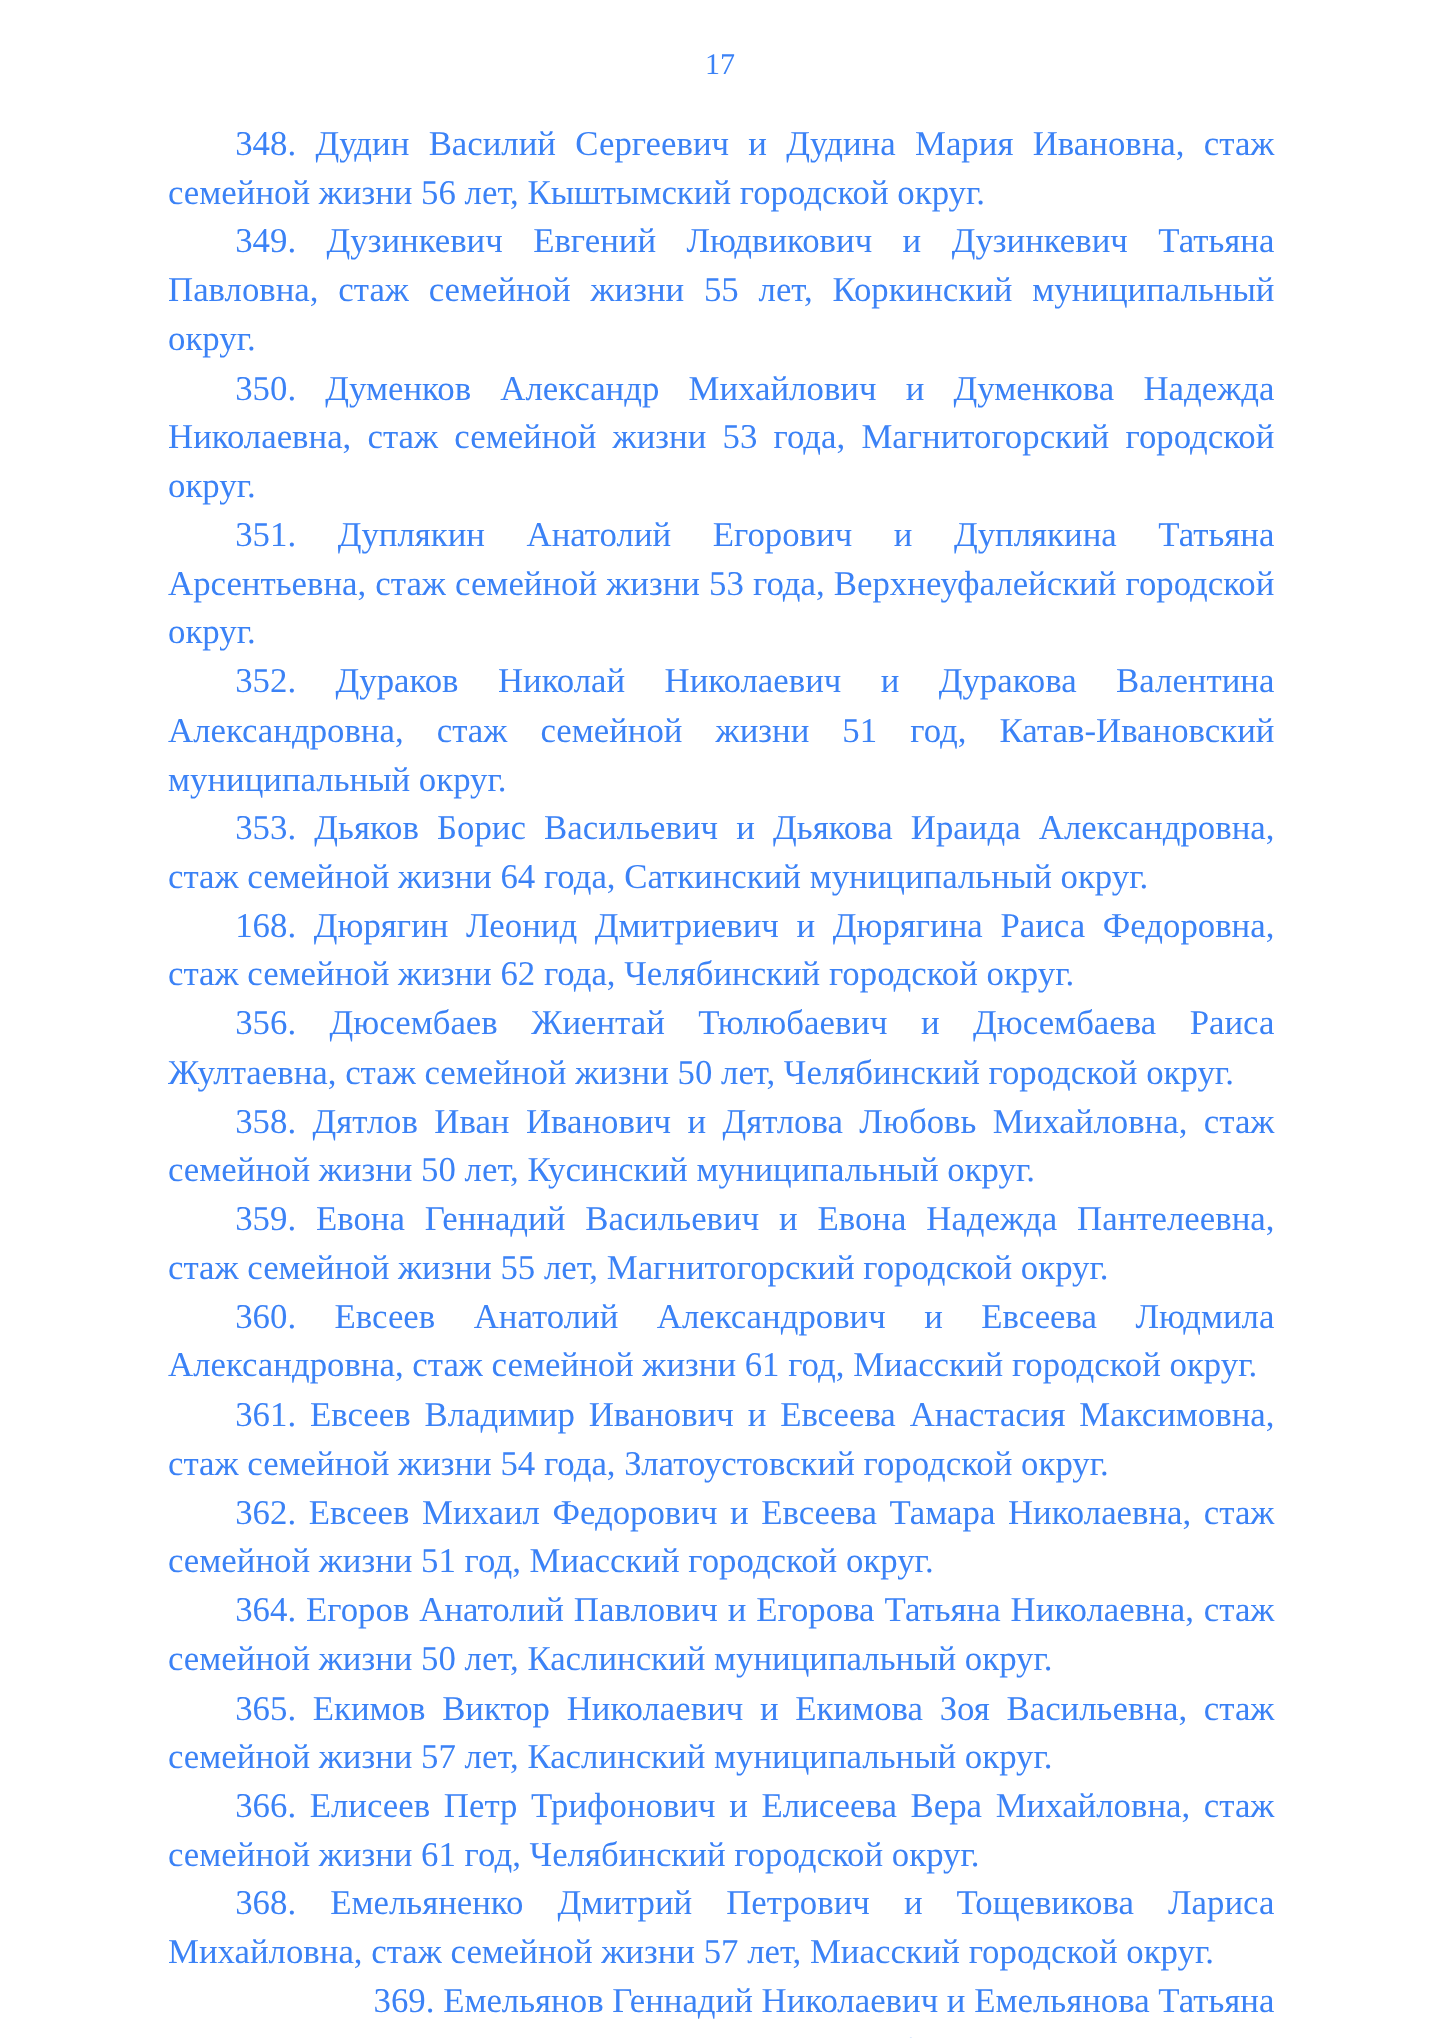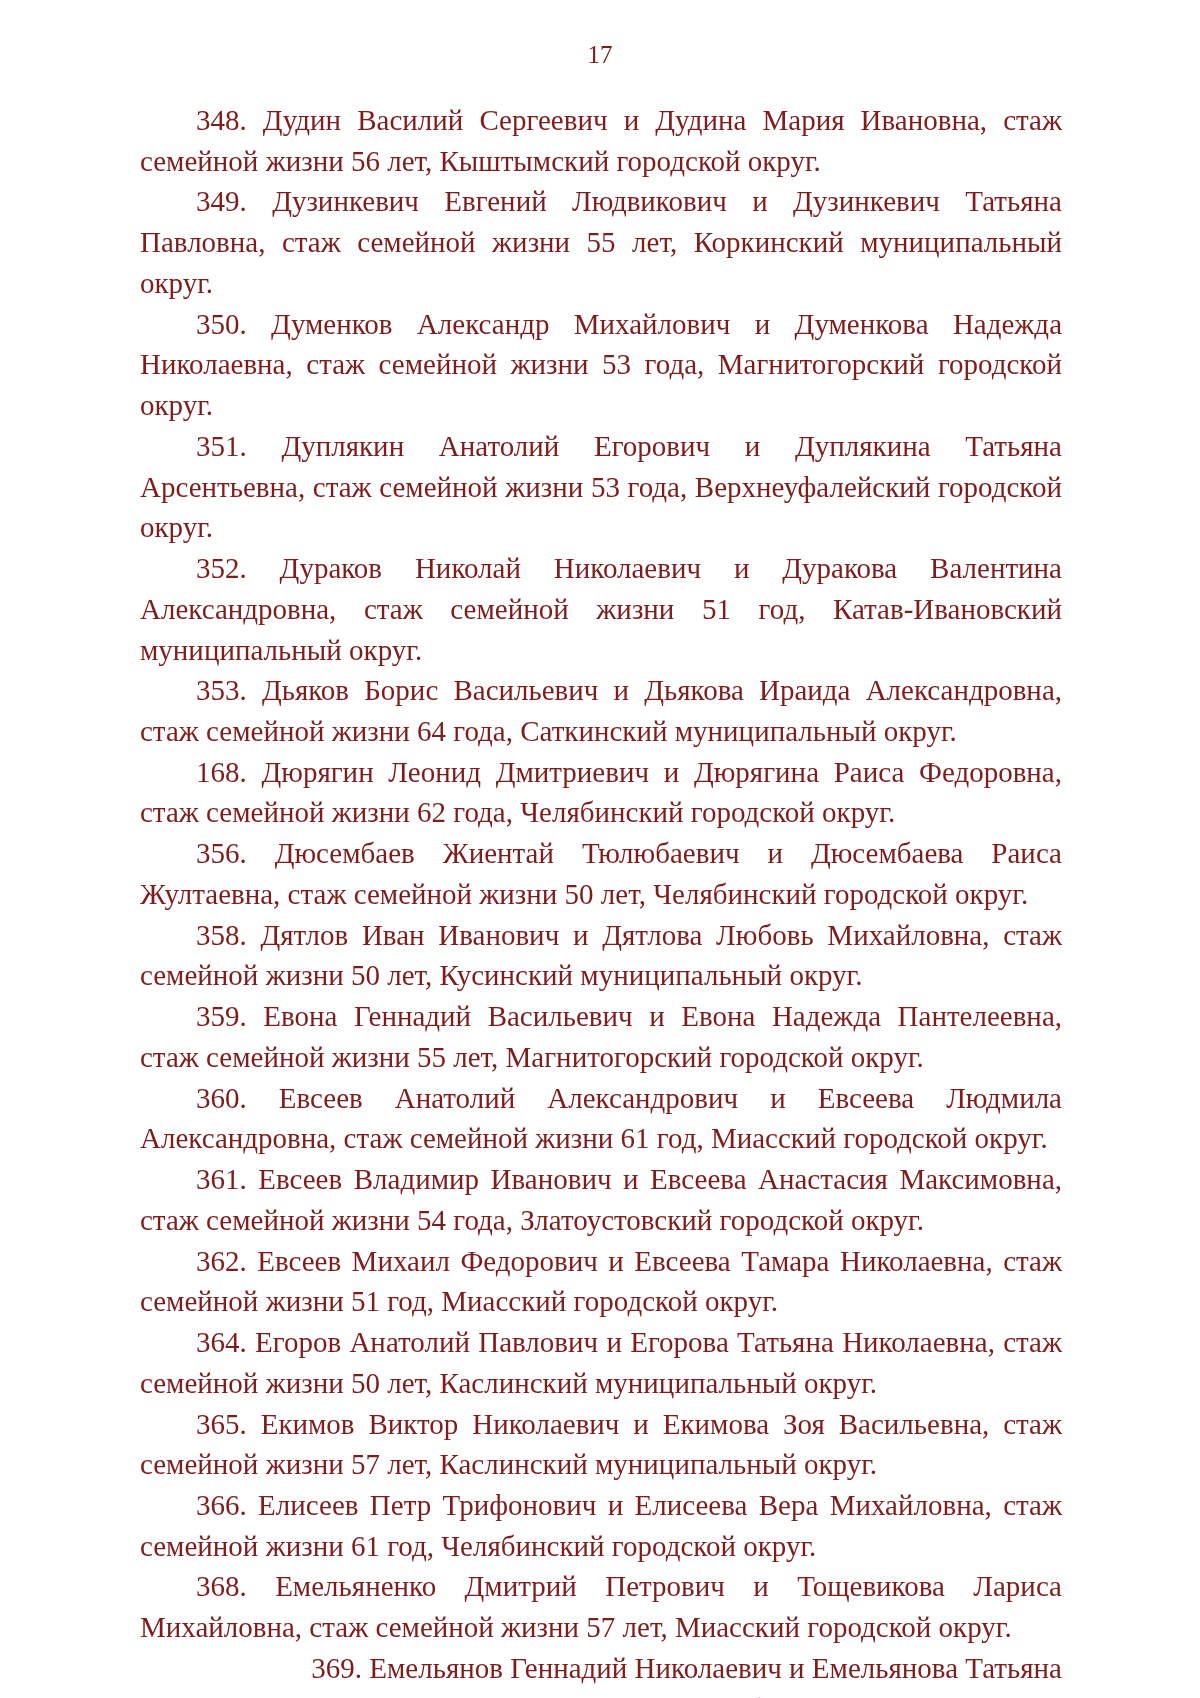--- a/index.html
+++ b/index.html
@@ -7,21 +7,21 @@
     padding: 0;
     background: #ffffff;
   }
   .page {
     position: relative;
     width: 1200px;
     height: 1698px;
     background: #ffffff;
     box-sizing: border-box;
     font-family: "Liberation Serif", "DejaVu Serif", serif;
-    color: #7f1d1d;
+    color: #3b82f6;
     overflow: hidden;
   }
   .page-number {
     position: absolute;
     top: 42px;
     left: 0;
     width: 1200px;
     text-align: center;
     font-size: 25px;
     line-height: 1;

